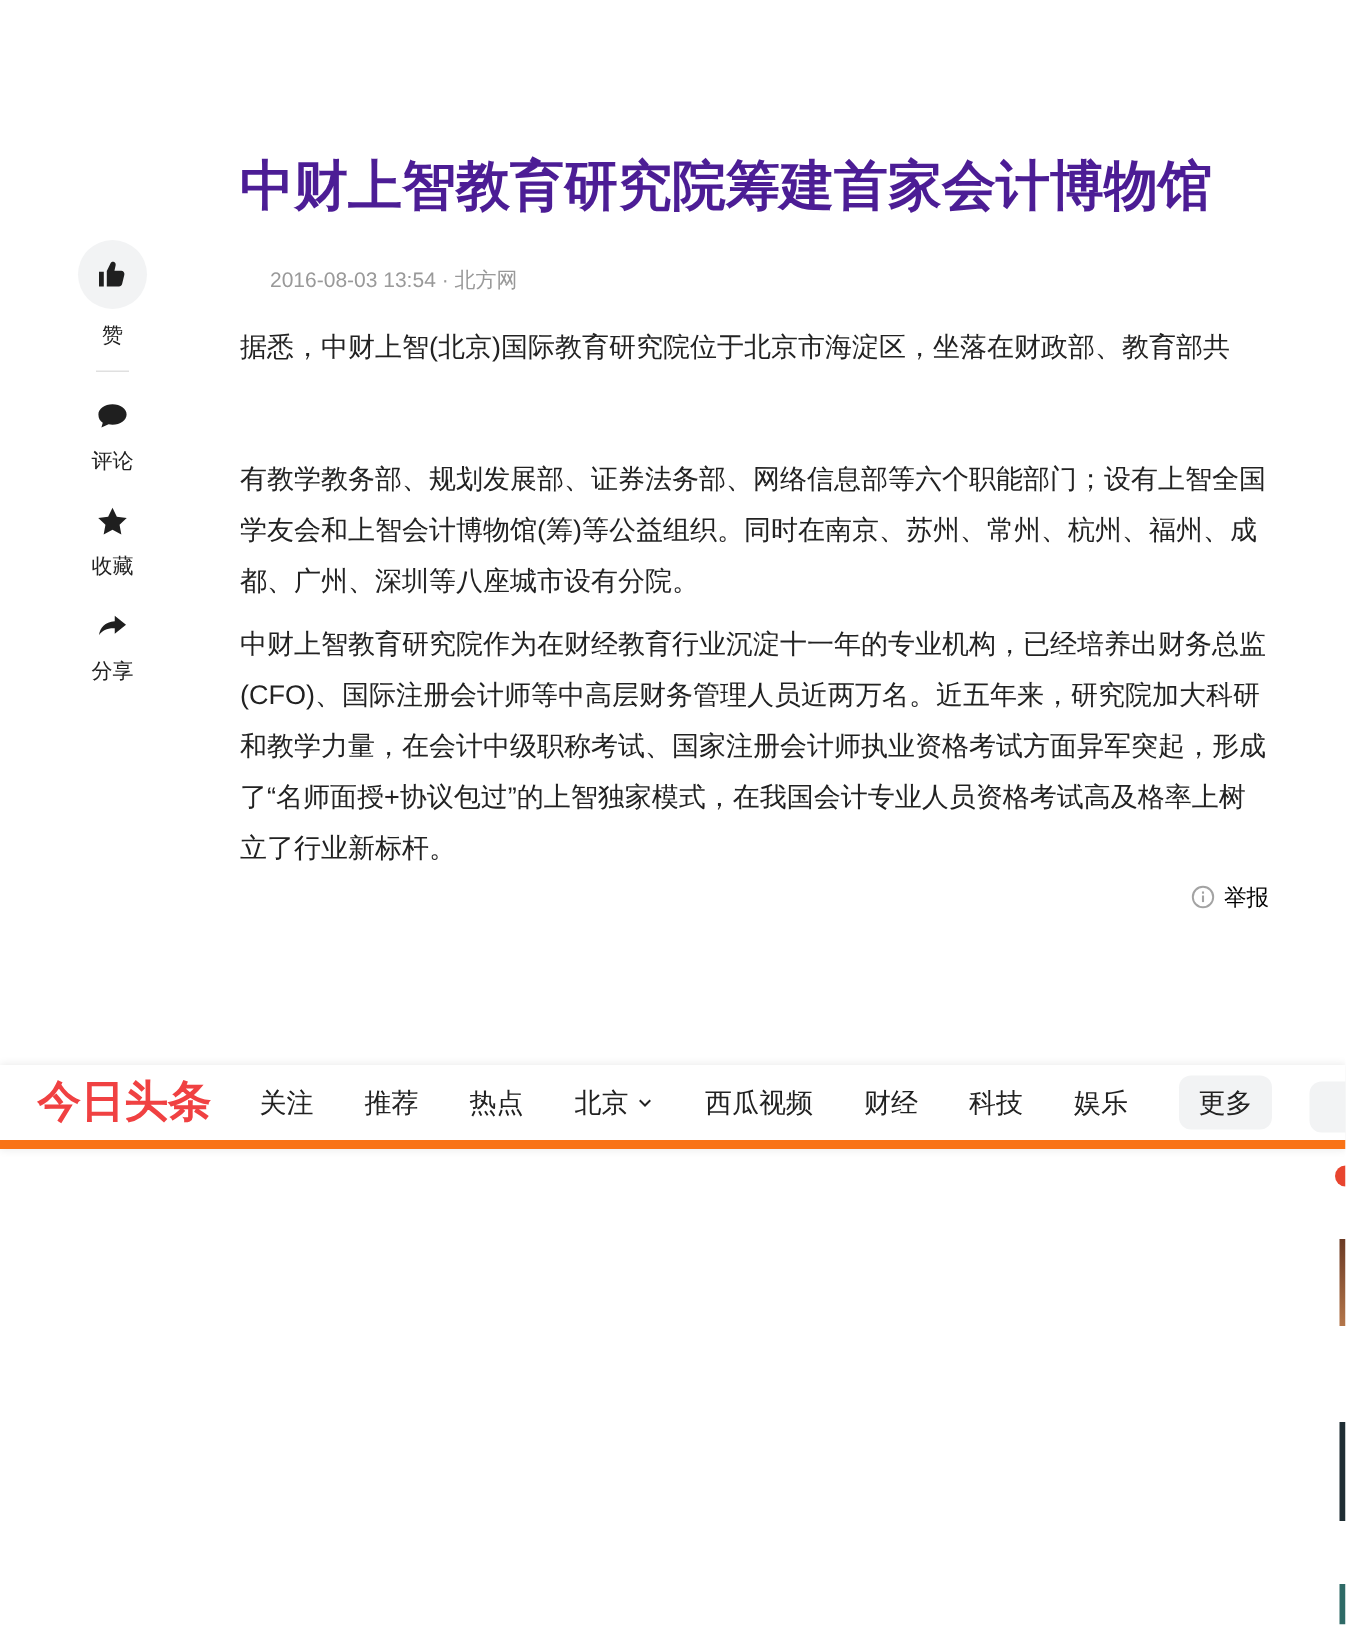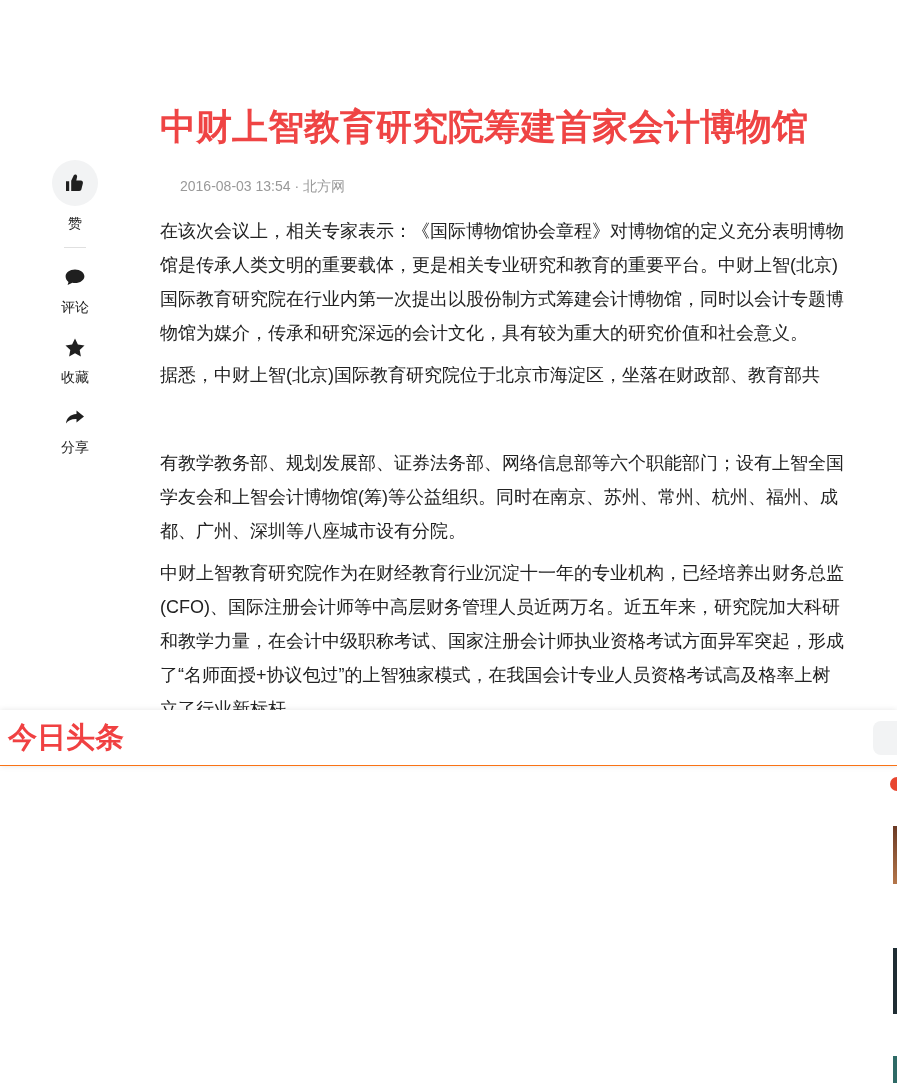--- a/index.html
+++ b/index.html
@@ -14,31 +14,31 @@
   .rail-item { display:flex; flex-direction:column; align-items:center; cursor:pointer; }
   .like-circle { width:46px; height:46px; border-radius:50%; background:#f2f3f4;
                  display:flex; align-items:center; justify-content:center; }
   .rail-label { margin-top:9px; font-size:14px; color:#222; line-height:16px; }
   .rail-divider { width:22px; height:1px; background:#e0e0e0; margin:16px 0 18px; }
   .rail-item + .rail-item { margin-top:21px;justify-content:center; }
   .rail svg { display:block; }
 
   
   .article { position:absolute; left:160px; top:103px; width:686px; }
-  .article h1 { margin:0; font-size:36px; line-height:47px; font-weight:700; color:#ef4444; }
+  .article h1 { margin:0; font-size:36px; line-height:47px; font-weight:700; color:#4c1d95;font-family:Liberation Mono, monospace; }
   .meta { margin-top:28px; font-size:14px; color:#999; line-height:16px;margin-left:20px; }
   .content { margin-top:20px; }
   .para { margin:0 0 8px; font-size:18px; line-height:34px; color:#222;
           word-break:break-all; }
   .nav-gap { height:46px; }
 
   
   .navbar { position:absolute; left:0; top:710px; width:897px; height:56px; background:#fff;
             display:flex; align-items:center; z-index:5;
-            box-shadow:0 0 6px rgba(0,0,0,0.10); border-bottom:1px solid #f97316; }
+            box-shadow:0 0 6px rgba(0,0,0,0.10); border-bottom:6px solid #f97316;padding-left:17px; }
   .nav-logo { margin-left:8px; font-size:29px; font-weight:800; color:#f04142;
               letter-spacing:0; cursor:pointer; white-space:nowrap; }
   .nav-items { display:flex; align-items:center; margin-left:32px; gap:34px;
                font-size:18px; color:#222; }
   .nav-item { cursor:pointer; white-space:nowrap; line-height:26px; }
   .nav-item.city { display:flex; align-items:center; gap:5px; }
   .nav-item.more { background:#f2f3f4; border-radius:8px; padding:5px 13px; }
   .nav-edge-pill { position:absolute; right:-20px; top:11px; width:44px; height:34px;
                    background:#f2f3f4; border-radius:8px; cursor:pointer; }
 
@@ -91,41 +91,56 @@
       </svg>
       <div class="rail-label">分享</div>
     </div>
   </div>
 
   <div class="article">
     <h1>中财上智教育研究院筹建首家会计博物馆</h1>
     <div class="meta">2016-08-03 13:54 · 北方网</div>
 
     <div class="content">
-      <p class="para">在该次会议上，相关专家表示：《国际博物馆协会章程》对博物馆的定义充分表明博物馆是传承人类文明的重要载体，更是相关专业研究和教育的重要平台。中财上智(北京)国际教育研究院在行业内第一次提出以股份制方式筹建会计博物馆，同时以会计专题博物馆为媒介，传承和研究深远的会计文化，具有较为重大的研究价值和社会意义。</p>
       <p class="para">据悉，中财上智(北京)国际教育研究院位于北京市海淀区，坐落在财政部、教育部共</p>
       <div class="nav-gap"></div>
       <p class="para">有教学教务部、规划发展部、证券法务部、网络信息部等六个职能部门；设有上智全国学友会和上智会计博物馆(筹)等公益组织。同时在南京、苏州、常州、杭州、福州、成都、广州、深圳等八座城市设有分院。</p>
       <p class="para">中财上智教育研究院作为在财经教育行业沉淀十一年的专业机构，已经培养出财务总监(CFO)、国际注册会计师等中高层财务管理人员近两万名。近五年来，研究院加大科研和教学力量，在会计中级职称考试、国家注册会计师执业资格考试方面异军突起，形成了“名师面授+协议包过”的上智独家模式，在我国会计专业人员资格考试高及格率上树立了行业新标杆。</p>
     </div>
 
     <div class="report-row">
       <span class="report">
         <svg width="16" height="16" viewBox="0 0 16 16">
           <circle cx="8" cy="8" r="6.8" fill="none" stroke="#a3a3a3" stroke-width="1.3"></circle>
           <rect x="7.3" y="7" width="1.4" height="4.4" fill="#a3a3a3"></rect>
           <rect x="7.3" y="4.3" width="1.4" height="1.5" fill="#a3a3a3"></rect>
         </svg>
         <span>举报</span>
       </span>
     </div>
   </div>
 
   <div class="navbar">
     <div class="nav-logo">今日头条</div>
+    <nav class="nav-items">
+      <span class="nav-item">关注</span>
+      <span class="nav-item">推荐</span>
+      <span class="nav-item">热点</span>
+      <span class="nav-item city">
+        <span>北京</span>
+        <svg width="12" height="12" viewBox="0 0 24 24">
+          <path d="M5 9l7 7 7-7" fill="none" stroke="#222" stroke-width="2.6"></path>
+        </svg>
+      </span>
+      <span class="nav-item">西瓜视频</span>
+      <span class="nav-item">财经</span>
+      <span class="nav-item">科技</span>
+      <span class="nav-item">娱乐</span>
+      <span class="nav-item more">更多</span>
+    </nav>
     <div class="nav-edge-pill"></div>
   </div>
 
   <div class="sliver sliver-red"></div>
   <div class="sliver sliver-a"></div>
   <div class="sliver sliver-b"></div>
   <div class="sliver sliver-c"></div>
 
 </div>
 

